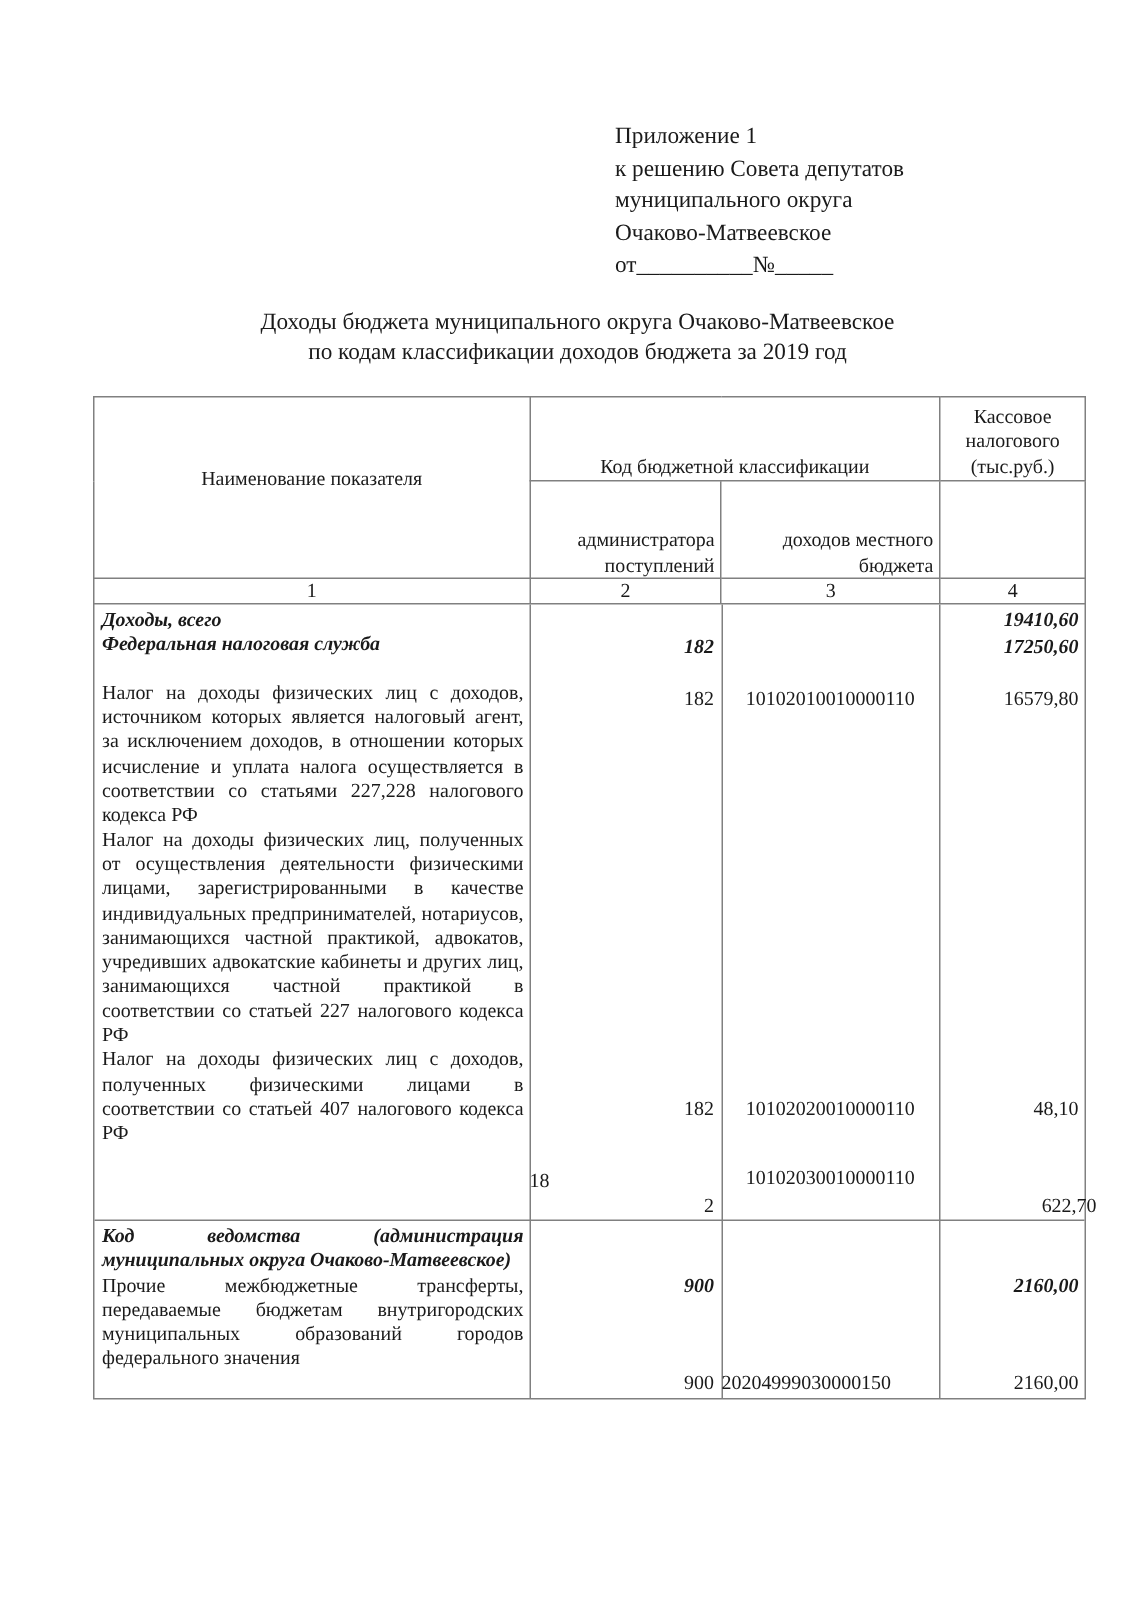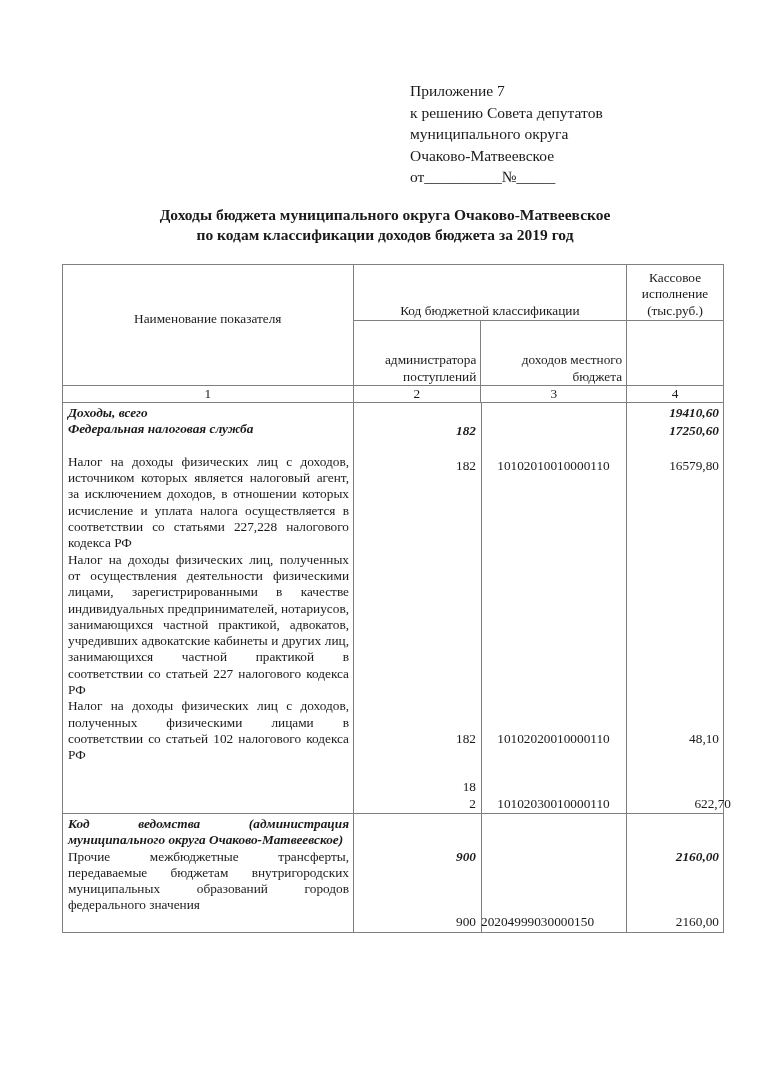--- a/index.html
+++ b/index.html
@@ -1,59 +1,59 @@
 <!DOCTYPE html>
 <html><head>
 <meta charset="utf-8">
 <style>
   html, body { margin: 0; padding: 0; background: #ffffff; }
   body { width: 763px; height: 1078px; position: relative; overflow: hidden;
          font-family: "Liberation Serif", "DejaVu Serif", serif; color: #1a1a1a; }
   .appendix { position: absolute; left: 410px; top: 80px; font-size: 15.5px; line-height: 21.5px; }
   .appendix div { white-space: nowrap; }
   .title { position: absolute; left: 60px; width: 650px; top: 205px; text-align: center;
-           font-weight: bold; font-size: 15.5px; line-height: 20px; }
+           font-weight: normal; font-size: 15.5px; line-height: 20px; }
   table { position: absolute; left: 62px; top: 264px; width: 662px; border-collapse: collapse;
           font-size: 13.3px; line-height: 16.3px; }
   td { border: 1px solid #808080; padding: 0 4px; vertical-align: bottom; }
   td.c1 { width: 283px; }
   td.c2 { width: 119px; text-align: right; }
   td.c3 { width: 137px; text-align: center; }
   td.c4 { width: 88px; text-align: right; }
   tr.h1 td { height: 54px; text-align: center; vertical-align: bottom; padding-bottom: 1px; }
   tr.h2 td { height: 64px; text-align: right; vertical-align: bottom; }
   tr.num td { height: 16px; text-align: center; vertical-align: middle; }
   .bold { font-weight: bold; font-style: italic; }
   .justify { text-align: justify; text-align-last: left; }
   .stack div { height: 16.3px; white-space: nowrap; }
   td.body { vertical-align: top; padding-top: 2px; padding-bottom: 2px; }
   .spacer { height: 16.3px; }
 </style>
 </head>
 <body>
 
 <div class="appendix">
-  <div>Приложение 7</div>
+  <div>Приложение 1</div>
   <div>к решению Совета депутатов</div>
   <div>муниципального округа</div>
   <div>Очаково-Матвеевское</div>
   <div>от__________№_____</div>
 </div>
 
 <div class="title">
   <div>Доходы бюджета муниципального округа Очаково-Матвеевское</div>
   <div>по кодам классификации доходов бюджета за 2019 год</div>
 </div>
 
 <table>
   <tbody>
       <tr class="h1">
     <td class="c1" rowspan="2" style="vertical-align:top; padding-top:46px;">Наименование показателя</td>
     <td colspan="2" style="text-align:center;">Код бюджетной классификации</td>
-    <td class="c4" style="text-align:center;">Кассовое исполнение (тыс.руб.)</td>
+    <td class="c4" style="text-align:center;">Кассовое налогового (тыс.руб.)</td>
   </tr>
   <tr class="h2">
     <td class="c2" style="text-align:right;margin-top:46px;">администратора поступлений</td>
     <td class="c3">доходов местного бюджета</td>
     <td class="c4"></td>
   </tr>
   <tr class="num">
     <td class="c1">1</td>
     <td class="c2" style="text-align:center;">2</td>
     <td class="c3">3</td>
@@ -104,38 +104,38 @@
   <div style="position:absolute; left:563px; top:0; bottom:0; border-left:1px solid #808080;"></div>
 
   <div style="position:absolute; left:0; right:0; top:410px; border-top:1px solid #808080;"></div>
 
   <div style="position:absolute; left:5px; width:281px; top:2px;">
     <div class="bold">Доходы, всего</div>
     <div class="bold">Федеральная налоговая служба</div>
     <div class="spacer"></div>
     <div class="justify">Налог на доходы физических лиц с доходов, источником которых является налоговый агент, за исключением доходов, в отношении которых исчисление и уплата налога осуществляется в соответствии со статьями 227,228 налогового кодекса РФ</div>
     <div class="justify">Налог на доходы физических лиц, полученных от осуществления деятельности физическими лицами, зарегистрированными в качестве индивидуальных предпринимателей, нотариусов, занимающихся частной практикой, адвокатов, учредивших адвокатские кабинеты и других лиц, занимающихся частной практикой в соответствии со статьей 227 налогового кодекса РФ</div>
-    <div class="justify">Налог на доходы физических лиц с доходов, полученных физическими лицами в соответствии со статьей 102 налогового кодекса РФ</div>
+    <div class="justify">Налог на доходы физических лиц с доходов, полученных физическими лицами в соответствии со статьей 407 налогового кодекса РФ</div>
   </div>
   <div style="position:absolute; left:5px; width:281px; top:413px;">
-    <div class="justify bold">Код ведомства (администрация муниципального округа Очаково-Матвеевское)</div>
+    <div class="justify bold">Код ведомства (администрация муниципальных округа Очаково-Матвеевское)</div>
     <div class="justify">Прочие межбюджетные трансферты, передаваемые бюджетам внутригородских муниципальных образований городов федерального значения</div>
   </div>
 
   <div class="bold" style="position:absolute; left:290px; width:123px; text-align:right; top:20px;">182</div>
   <div style="position:absolute; left:290px; width:123px; text-align:right; top:55px;">182</div>
   <div style="position:absolute; left:290px; width:123px; text-align:right; top:328px;">182</div>
-  <div style="position:absolute; left:290px; width:123px; text-align:right; top:376px;">18</div>
+  <div style="position:absolute; left:290px; width:123px; top:376px;">18</div>
   <div style="position:absolute; left:290px; width:123px; text-align:right; top:393px;">2</div>
   <div class="bold" style="position:absolute; left:290px; width:123px; text-align:right; top:446px;">900</div>
   <div style="position:absolute; left:290px; width:123px; text-align:right; top:511px;">900</div>
 
   <div style="position:absolute; left:418px; width:145px; text-align:center; top:55px;">10102010010000110</div>
   <div style="position:absolute; left:418px; width:145px; text-align:center; top:328px;">10102020010000110</div>
-  <div style="position:absolute; left:418px; width:145px; text-align:center; top:393px;">10102030010000110</div>
+  <div style="position:absolute; left:418px; width:145px; text-align:center; top:374px;">10102030010000110</div>
   <div style="position:absolute; left:418px; width:145px; text-align:left; top:511px;">20204999030000150</div>
 
   <div class="bold" style="position:absolute; left:563px; width:93px; text-align:right; top:2px;">19410,60</div>
   <div class="bold" style="position:absolute; left:563px; width:93px; text-align:right; top:20px;">17250,60</div>
   <div style="position:absolute; left:563px; width:93px; text-align:right; top:55px;">16579,80</div>
   <div style="position:absolute; left:563px; width:93px; text-align:right; top:328px;font-family:Liberation Serif, serif;">48,10</div>
   <div style="position:absolute; left:563px; width:93px; text-align:right; top:393px;margin-left:12px;">622,70</div>
   <div class="bold" style="position:absolute; left:563px; width:93px; text-align:right; top:446px;">2160,00</div>
   <div style="position:absolute; left:563px; width:93px; text-align:right; top:511px;">2160,00</div>
 </div>

